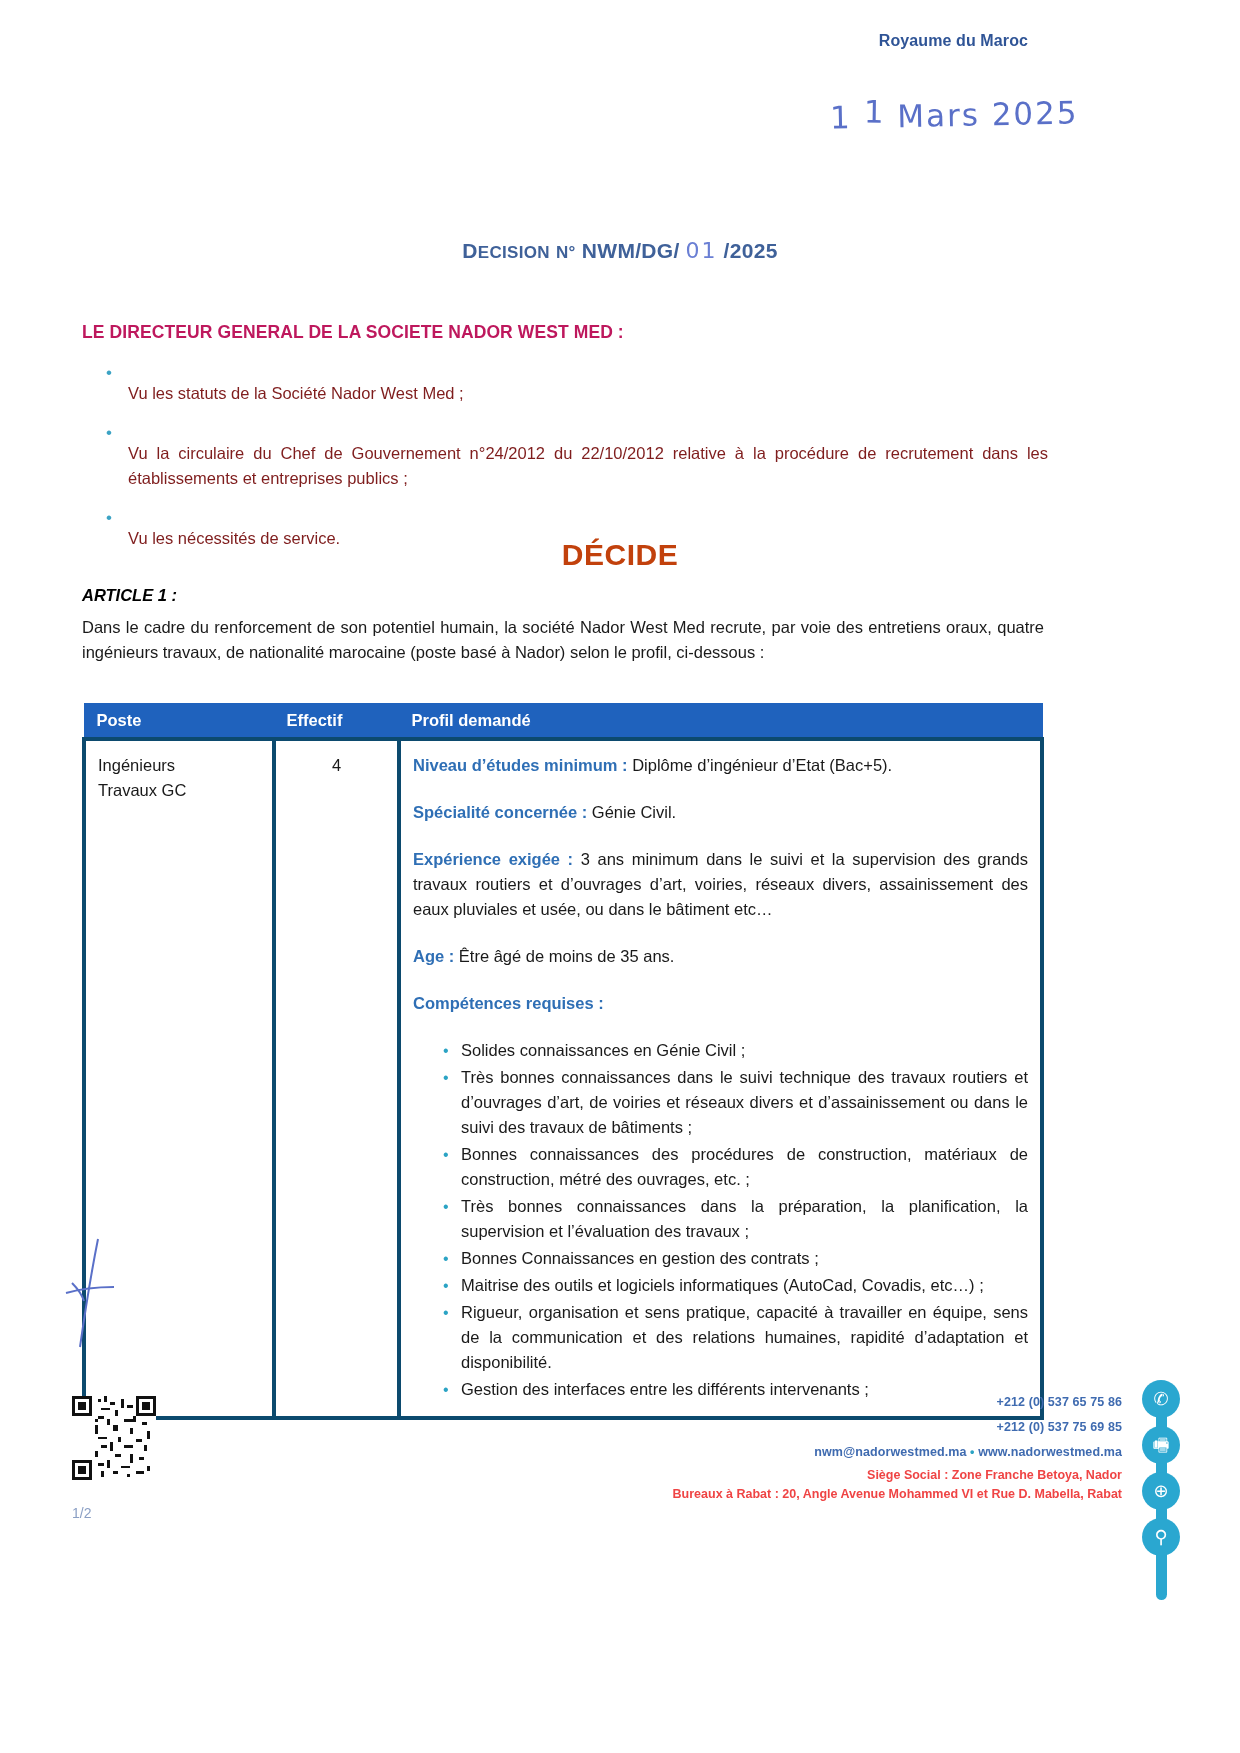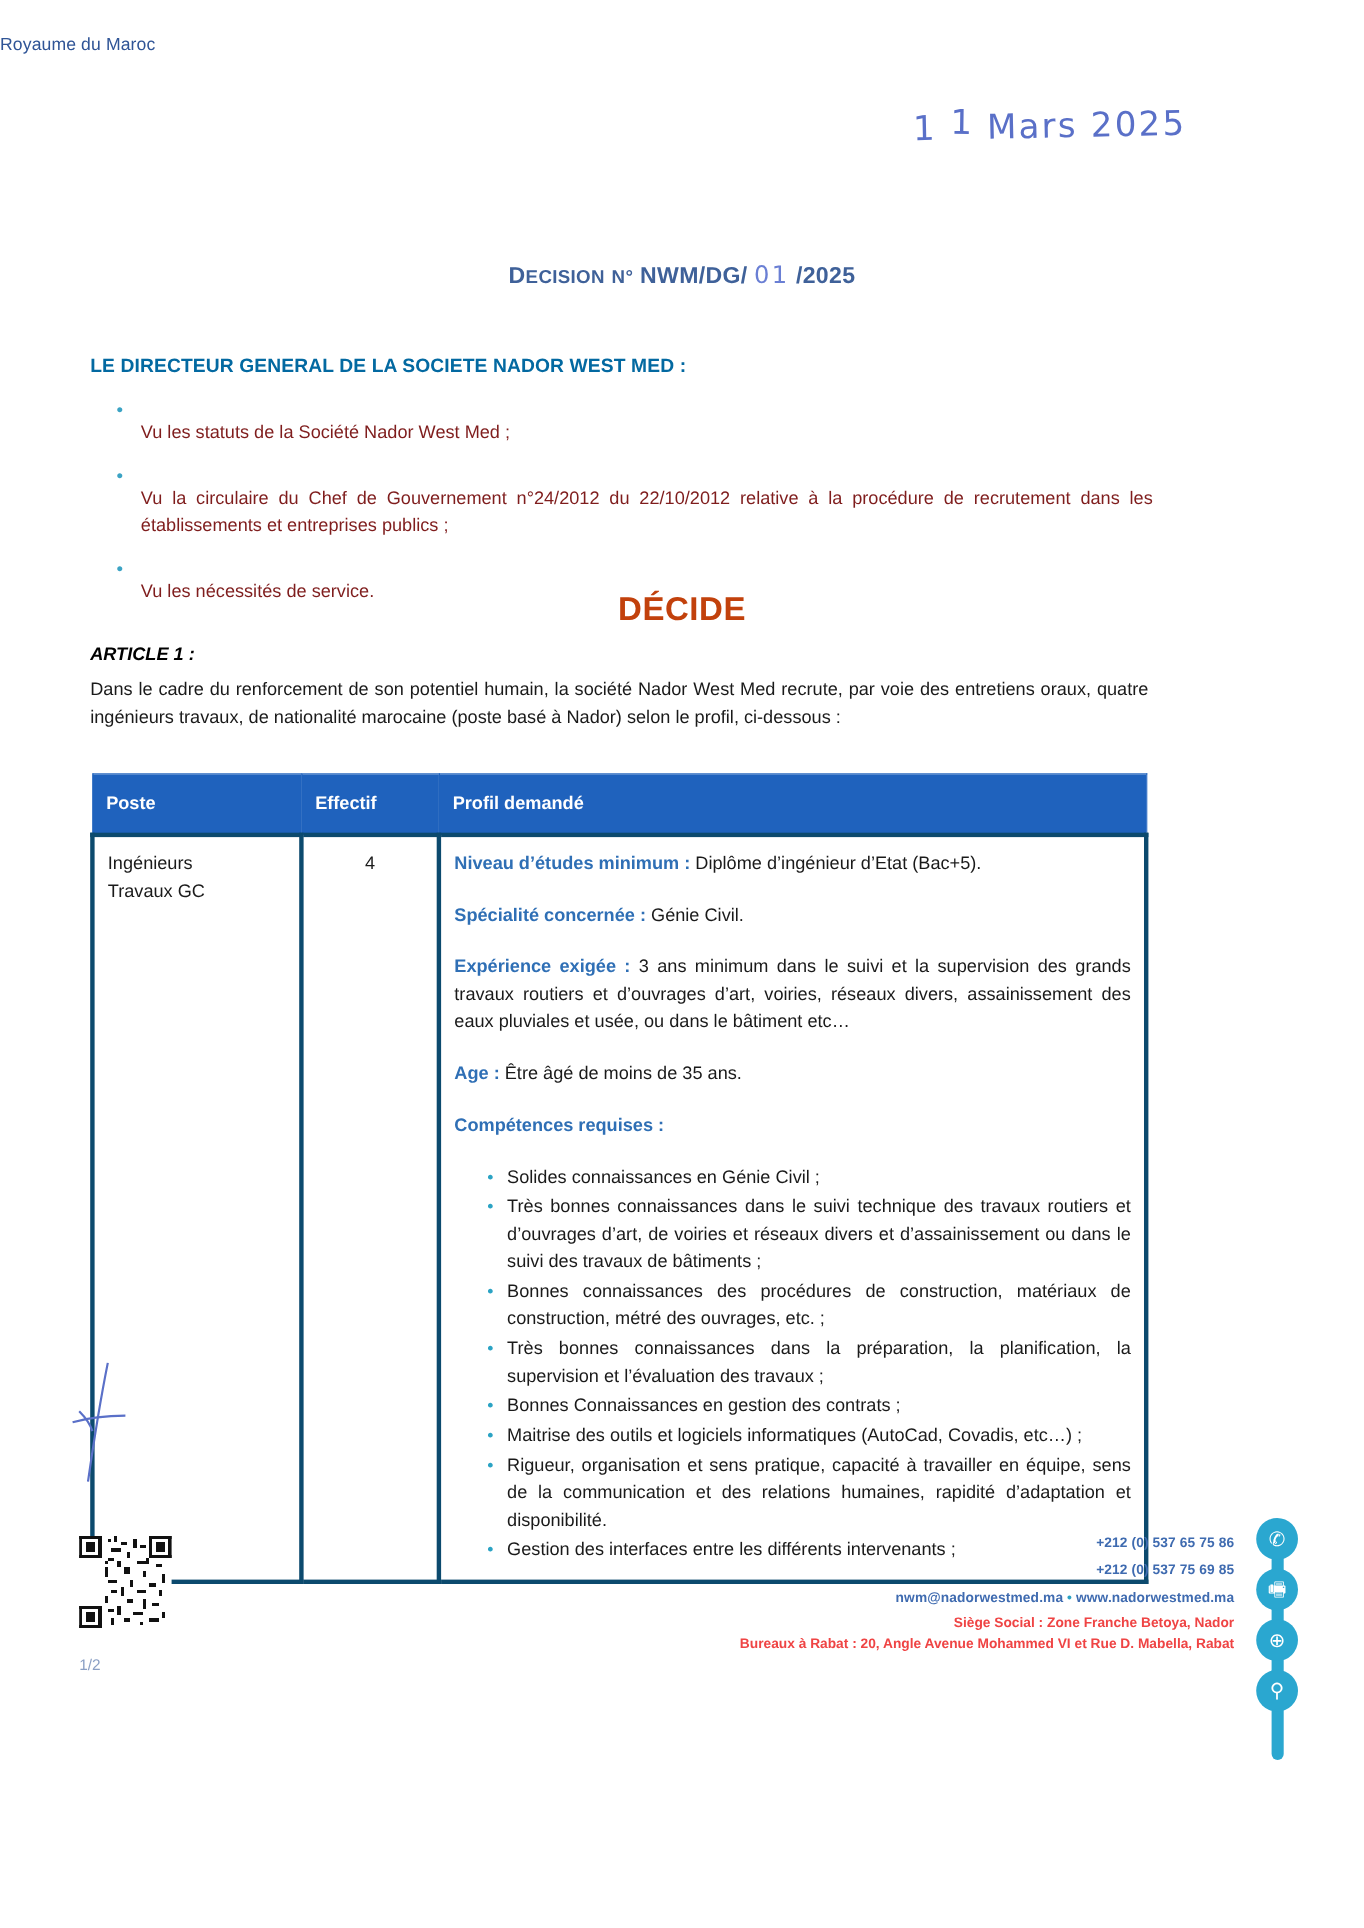--- a/index.html
+++ b/index.html
@@ -19,23 +19,23 @@
     overflow: hidden;
     box-sizing: border-box;
   }
 
   
   .kingdom {
     position: absolute;
     top: 32px;
     left: 0;
     width: 1028px;
-    text-align: left;
+    text-align: right;
     font-size: 16px;
-    font-weight: normal;
+    font-weight: bold;
     color: #2f5496;
     letter-spacing: .1px;
   }
   .logo-block {
     position: absolute;
     top: 58px;
     left: 70px;
     width: 330px;
     height: 165px;
   }
@@ -101,21 +101,21 @@
     letter-spacing: 2px;
   }
 
   
   .dg-title {
     position: absolute;
     top: 322px;
     left: 82px;
     font-size: 17.5px;
     font-weight: bold;
-    color: #0369a1;
+    color: #be185d;
     letter-spacing: .1px;
     text-align: center;
   }
   .vu-list {
     position: absolute;
     top: 360px;
     left: 96px;
     width: 952px;
   }
   .vu-item {
@@ -179,21 +179,21 @@
     width: 962px;
     border-collapse: collapse;
     table-layout: fixed;
   }
   .tbl th {
     background: #1f62bd;
     color: #ffffff;
     font-size: 16.5px;
     font-weight: bold;
     text-align: left;
-    padding: 17px 12px;
+    padding: 7px 12px;
     border: 1px solid #1f62bd;
   }
   .tbl th.c-poste { width: 165px; }
   .tbl th.c-eff { width: 100px; }
   .tbl td {
     border: 4px solid #0c4a6e;
     vertical-align: top;
     padding: 12px;
     font-size: 16.5px;
     line-height: 25px;

